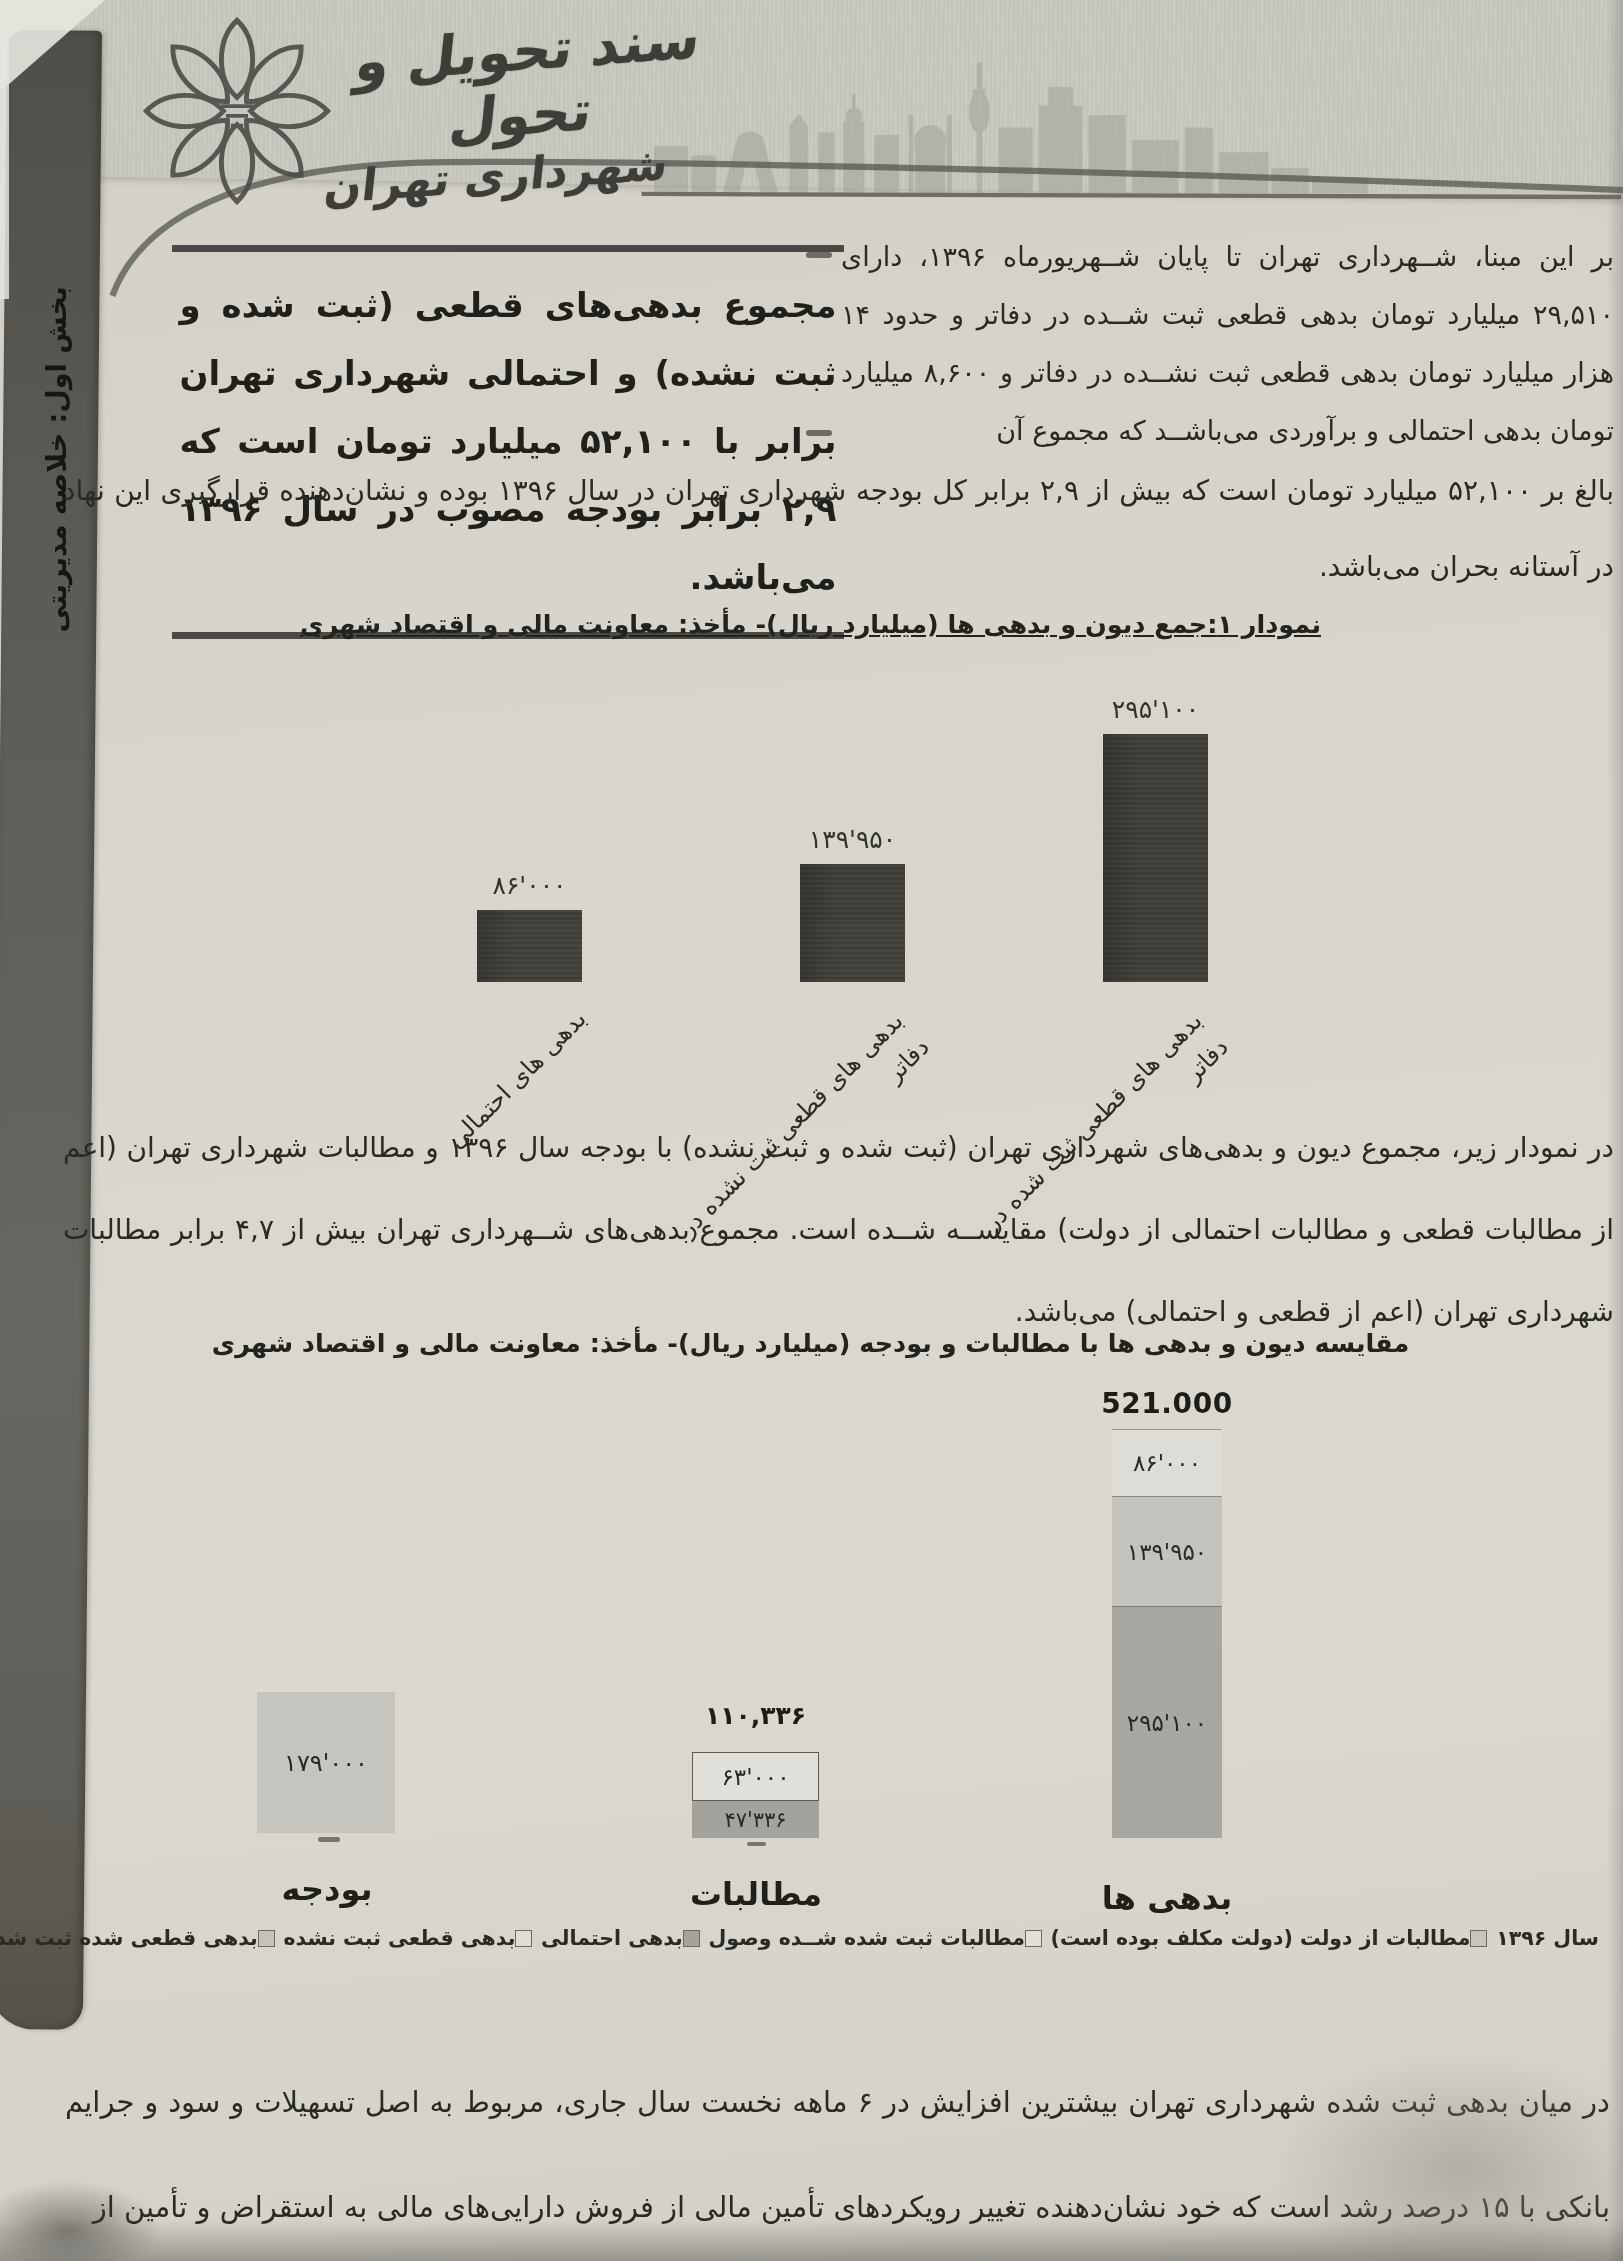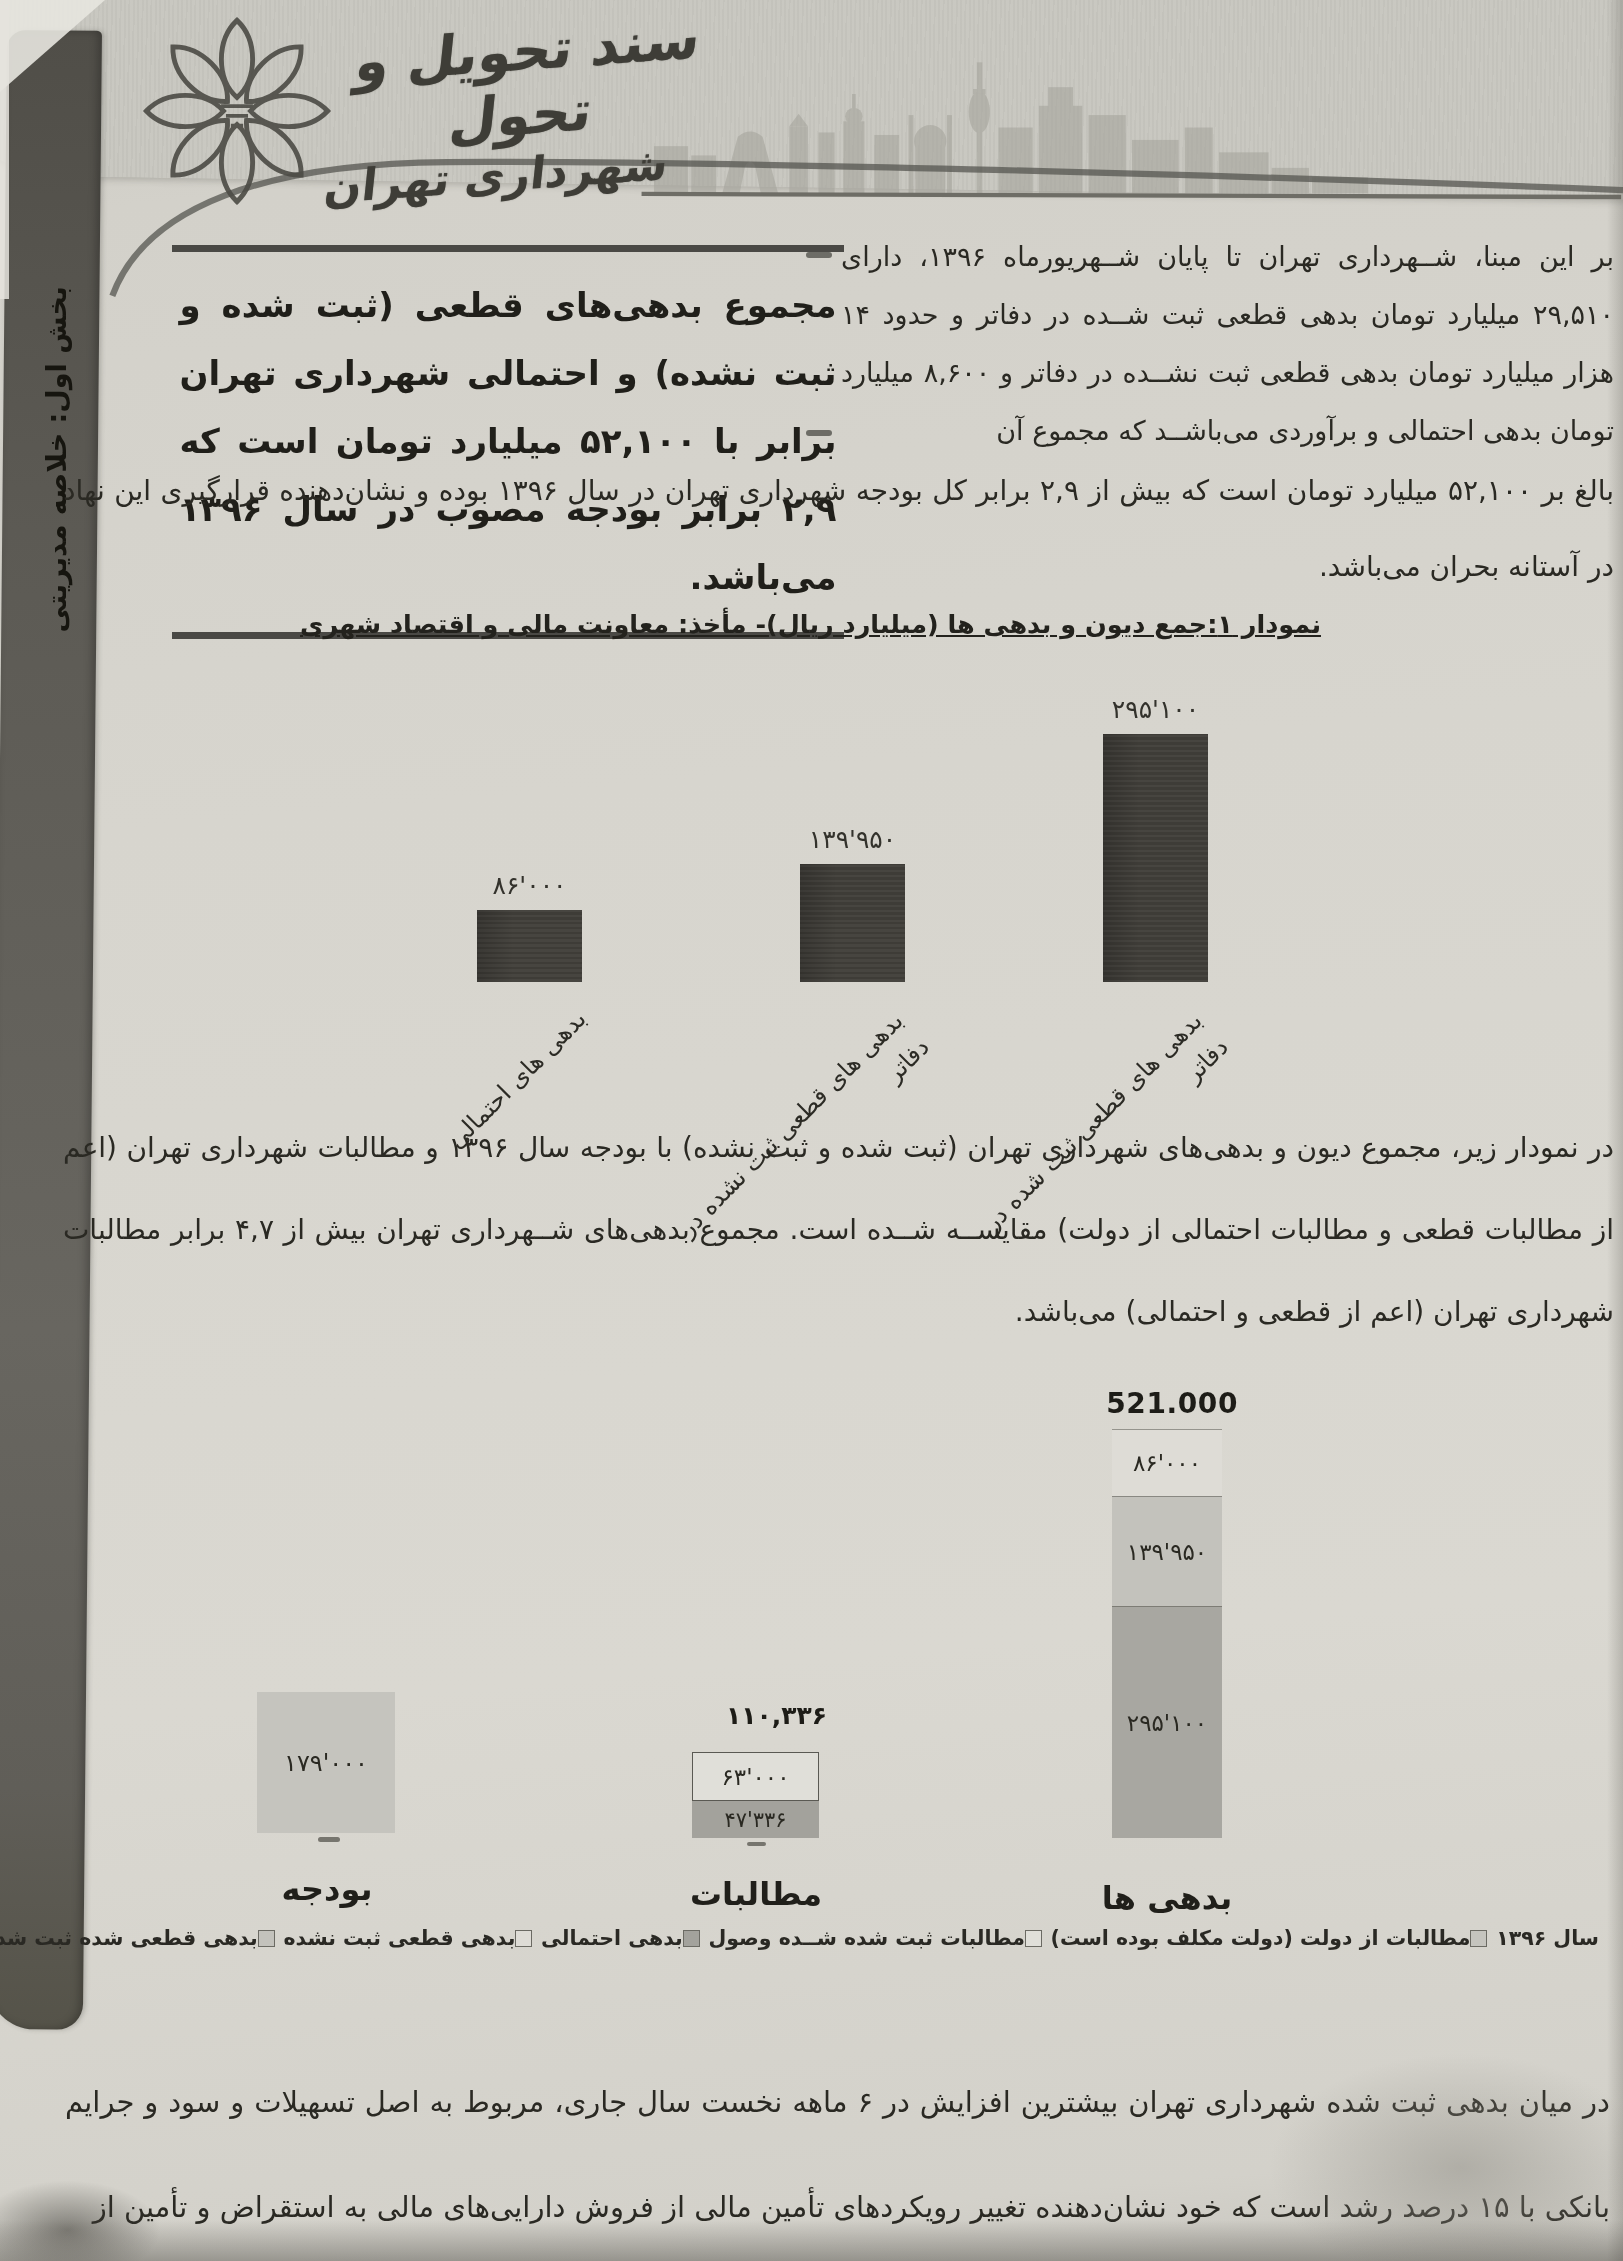--- a/index.html
+++ b/index.html
@@ -65,21 +65,21 @@
   .c1bar{position:absolute;bottom:1279px;width:105px;display:flex;flex-direction:column;justify-content:flex-end;align-items:center;}
   .c1bar .val{font-size:25px;color:#33322c;margin-bottom:10px;letter-spacing:0.6px;}
   .c1bar .fill{width:100%;background-image:linear-gradient(90deg,rgba(0,0,0,.18),rgba(0,0,0,0) 35%),
                repeating-linear-gradient(0deg,rgba(255,255,255,.03) 0 2.5px,rgba(0,0,0,.05) 2.5px 5px);}
   .c1label{position:absolute;width:473px;text-align:right;transform:rotate(-45deg);
            transform-origin:top right;font-size:24px;color:#2c2b25;white-space:pre-line;line-height:1.55;}
   .stack{position:absolute;bottom:423px;display:flex;flex-direction:column;justify-content:flex-end;}
   .seg{display:flex;align-items:center;justify-content:center;font-size:23px;color:#2a2922;box-sizing:border-box;}
   .seg.border{border:1.9px solid #5a5953;}
   .seg.hair{border-top:1.2px solid rgba(90,89,82,.55);}
-  .total{position:absolute;text-align:right;font-weight:bold;color:#1d1c17;}
+  .total{position:absolute;text-align:center;font-weight:bold;color:#1d1c17;}
   .t-latin{font-size:28px;direction:ltr;letter-spacing:0.6px;}
   .t-fa{font-size:25px;}
   .cat{position:absolute;text-align:center;font-size:32px;font-weight:bold;color:#201f1a;}
   .underdash{position:absolute;background:#55544e;border-radius:2.5px;opacity:.75;}
   
   .legend{position:absolute;left:106px;top:1926px;width:1494px;display:flex;
           justify-content:space-between;align-items:center;}
   .litem{display:flex;align-items:center;font-size:20.5px;font-weight:bold;color:#2a2924;white-space:nowrap;}
   .lsq{width:17px;height:17px;margin-right:8.7px;border:1.2px solid #6b6a63;box-sizing:border-box;}
   
@@ -186,20 +186,21 @@
   </div>
 
   <div class="c1label" style="left:713px;top:1004px;">بدهی های قطعی ثبت شده در
 دفاتر</div>
   <div class="c1label" style="left:414px;top:1004px;">بدهی های قطعی ثبت نشده در
 دفاتر</div>
   <div class="c1label" style="left:97px;top:1002px;">بدهی های احتمالی</div>
 
   <div class="para p2">در نمودار زیر، مجموع دیون و بدهی‌های شهرداری تهران (ثبت شده و ثبت نشده) با بودجه سال ۱۳۹۶ و مطالبات شهرداری تهران (اعم از مطالبات قطعی و مطالبات احتمالی از دولت) مقایســه شــده است. مجموع بدهی‌های شــهرداری تهران بیش از ۴,۷ برابر مطالبات شهرداری تهران (اعم از قطعی و احتمالی) می‌باشد.</div>
 
+  <div class="ctitle ct2">مقایسه دیون و بدهی ها با مطالبات و بودجه (میلیارد ریال)- مأخذ: معاونت مالی و اقتصاد شهری</div>
 
   <div class="total t-latin" style="left:1097px;top:1387px;width:142px;">521.000</div>
   <div class="total t-fa num" style="left:685px;top:1701px;width:143px;">۱۱۰,۳۳۶</div>
 
   <div class="stack" style="left:1113px;width:110px;">
     <div class="seg hair" style="height: 67px; background-color: rgb(222, 220, 214);">
       <span class="num">۸۶'۰۰۰</span>
     </div>
     <div class="seg hair" style="height: 110px; background-color: rgb(195, 194, 188);">
       <span class="num">۱۳۹'۹۵۰</span>

